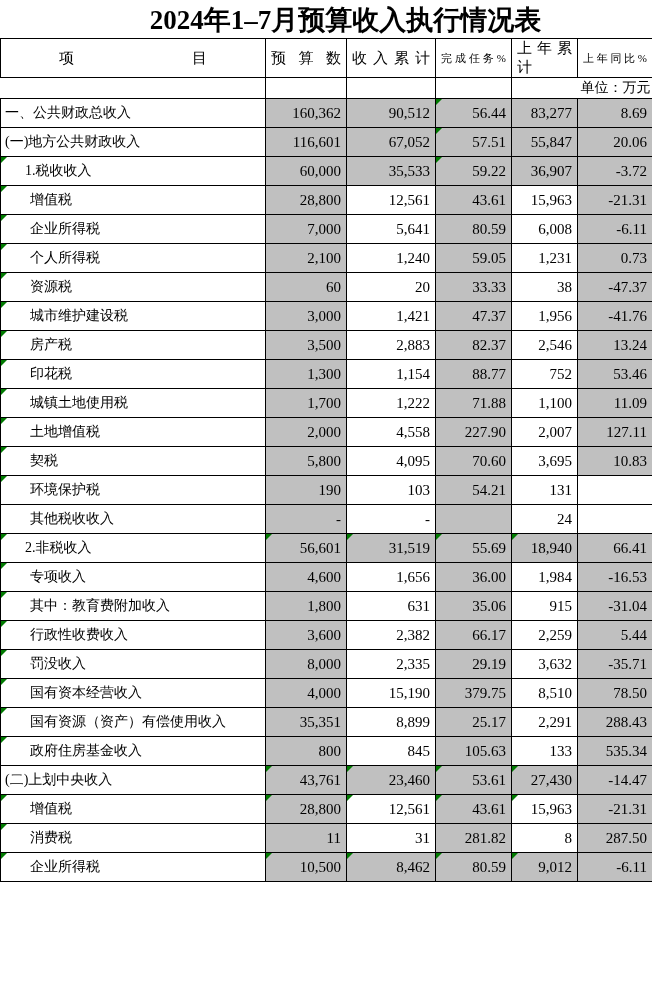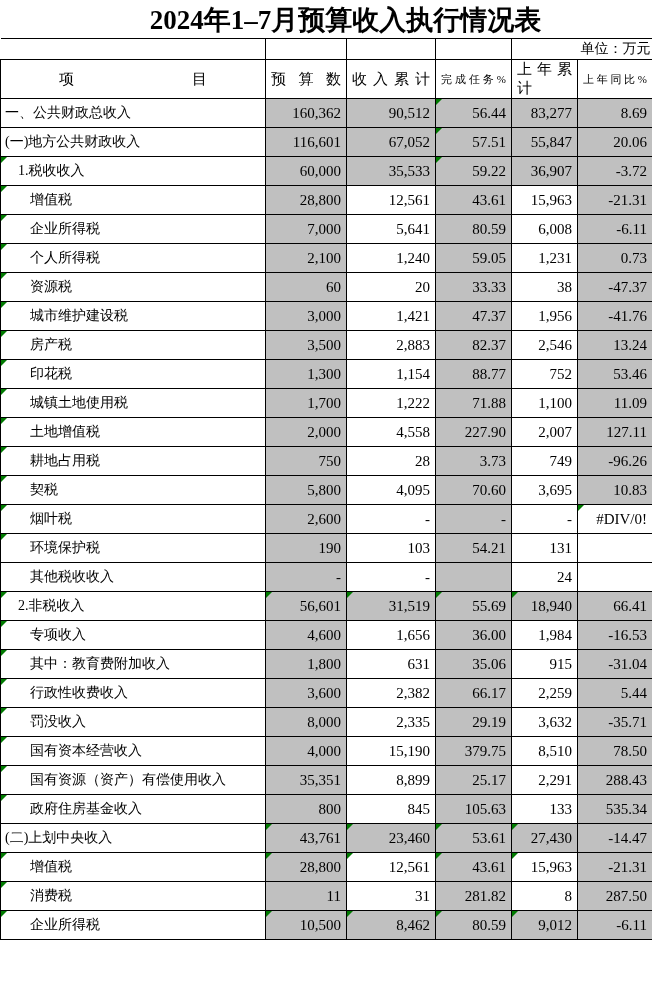--- a/index.html
+++ b/index.html
@@ -34,21 +34,21 @@
   td.cell {
     border:1px solid #000; height:26px; font-size:15px; text-align:right;
     padding:0 5px 0 0; vertical-align:middle; position:relative;
     overflow:visible; white-space:nowrap;
   }
   td.lab {
     border:1px solid #000; height:26px; font-size:14px; text-align:left;
     vertical-align:middle; position:relative; white-space:nowrap;
   }
   .ind0 { padding-left:4px; }
-  .ind1 { padding-left:17px; }
+  .ind1 { padding-left:24px; }
   .ind2 { padding-left:29px; }
   .g { background:#C0C0C0; }
   .tri {
     position:absolute; top:0; left:0; width:0; height:0;
     border-top:6px solid #007A00; border-right:6px solid transparent;
   }
 </style>
 </head>
 <body>
 
@@ -58,34 +58,34 @@
     <colgroup>
       <col style="width:265px">
       <col style="width:81px">
       <col style="width:89px">
       <col style="width:76px">
       <col style="width:66px">
       <col style="width:75px">
     </colgroup>
     <thead>
       <tr>
-        <td class="u u-first"></td>
-        <td class="u u-mid"></td>
-        <td class="u u-mid"></td>
-        <td class="u u-mid"></td>
-        <td class="u u-note" colspan="2">单位：万元</td>
-      </tr>
-      <tr>
         <th class="h h-item dist">项目</th>
         <th class="h dist">预算数</th>
         <th class="h dist">收入累计</th>
         <th class="h h-small dist">完成任务%</th>
         <th class="h dist">上年累计</th>
         <th class="h h-small dist">上年同比%</th>
       </tr>
+      <tr>
+        <td class="u u-first"></td>
+        <td class="u u-mid"></td>
+        <td class="u u-mid"></td>
+        <td class="u u-mid"></td>
+        <td class="u u-note" colspan="2">单位：万元</td>
+      </tr>
     </thead>
     <tbody id="rows-body">
         <tr>
           <td class="lab ind0"><span>一、公共财政总收入</span></td>
           <td class="cell g"><span>160,362</span></td>
           <td class="cell g"><span>90,512</span></td>
           <td class="cell g"><span class="tri" style="border-top-color: rgb(0, 122, 0);"></span><span>56.44</span></td>
           <td class="cell g"><span>83,277</span></td>
           <td class="cell g"><span>8.69</span></td>
         </tr>
@@ -171,44 +171,28 @@
         </tr>
         <tr>
           <td class="lab ind2"><span class="tri" style="border-top-color: rgb(0, 122, 0);"></span><span>土地增值税</span></td>
           <td class="cell g"><span>2,000</span></td>
           <td class="cell"><span>4,558</span></td>
           <td class="cell g"><span>227.90</span></td>
           <td class="cell"><span>2,007</span></td>
           <td class="cell g"><span>127.11</span></td>
         </tr>
         <tr>
-          <td class="lab ind2"><span class="tri" style="border-top-color: rgb(0, 122, 0);"></span><span>耕地占用税</span></td>
-          <td class="cell g"><span>750</span></td>
-          <td class="cell"><span>28</span></td>
-          <td class="cell g"><span>3.73</span></td>
-          <td class="cell"><span>749</span></td>
-          <td class="cell g"><span>-96.26</span></td>
-        </tr>
-        <tr>
           <td class="lab ind2"><span class="tri" style="border-top-color: rgb(0, 122, 0);"></span><span>契税</span></td>
           <td class="cell g"><span>5,800</span></td>
           <td class="cell"><span>4,095</span></td>
           <td class="cell g"><span>70.60</span></td>
           <td class="cell"><span>3,695</span></td>
           <td class="cell g"><span>10.83</span></td>
         </tr>
         <tr>
-          <td class="lab ind2"><span class="tri" style="border-top-color: rgb(0, 122, 0);"></span><span>烟叶税</span></td>
-          <td class="cell g"><span>2,600</span></td>
-          <td class="cell"><span>-</span></td>
-          <td class="cell g"><span>-</span></td>
-          <td class="cell"><span>-</span></td>
-          <td class="cell"><span class="tri" style="border-top-color: rgb(0, 122, 0);"></span><span>#DIV/0!</span></td>
-        </tr>
-        <tr>
           <td class="lab ind2"><span class="tri" style="border-top-color: rgb(0, 122, 0);"></span><span>环境保护税</span></td>
           <td class="cell g"><span>190</span></td>
           <td class="cell"><span>103</span></td>
           <td class="cell g"><span>54.21</span></td>
           <td class="cell"><span>131</span></td>
           <td class="cell"><span></span></td>
         </tr>
         <tr>
           <td class="lab ind2"><span>其他税收收入</span></td>
           <td class="cell g"><span>-</span></td>

